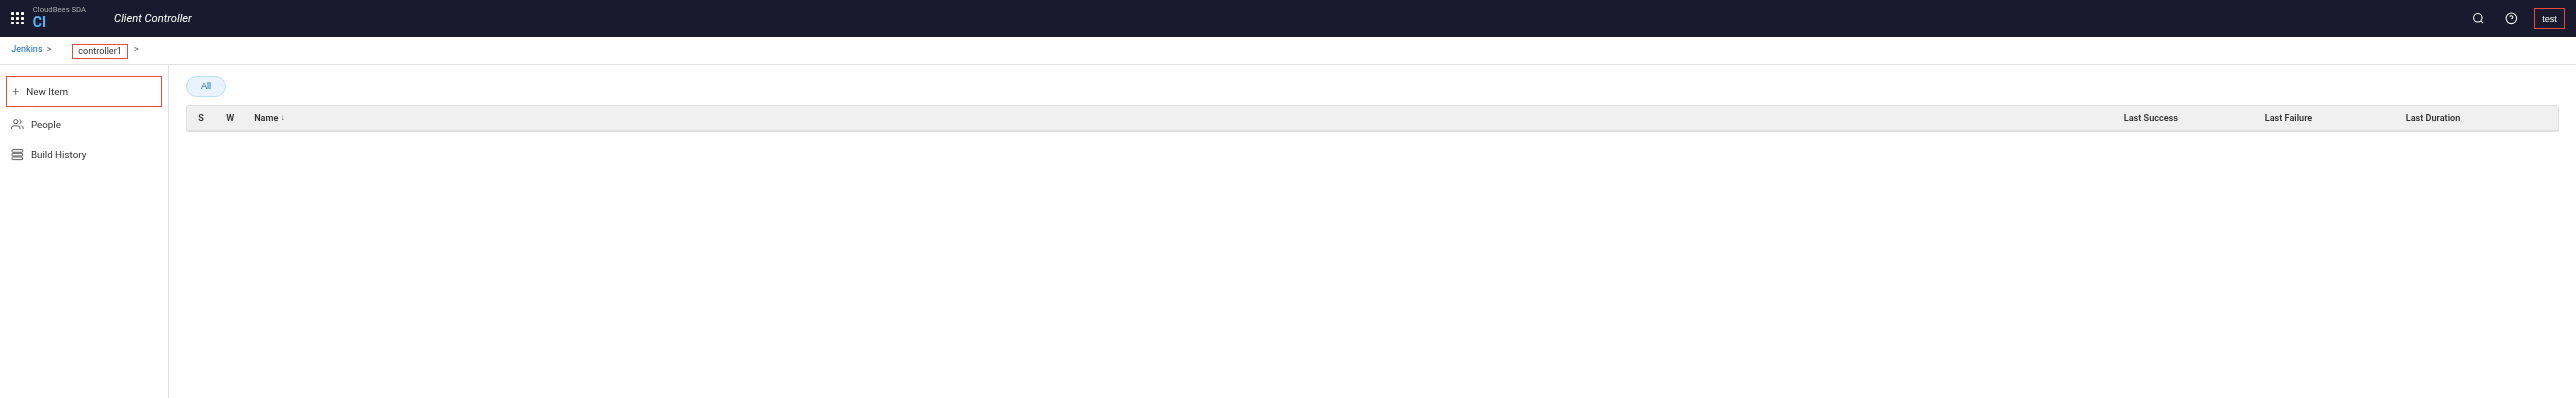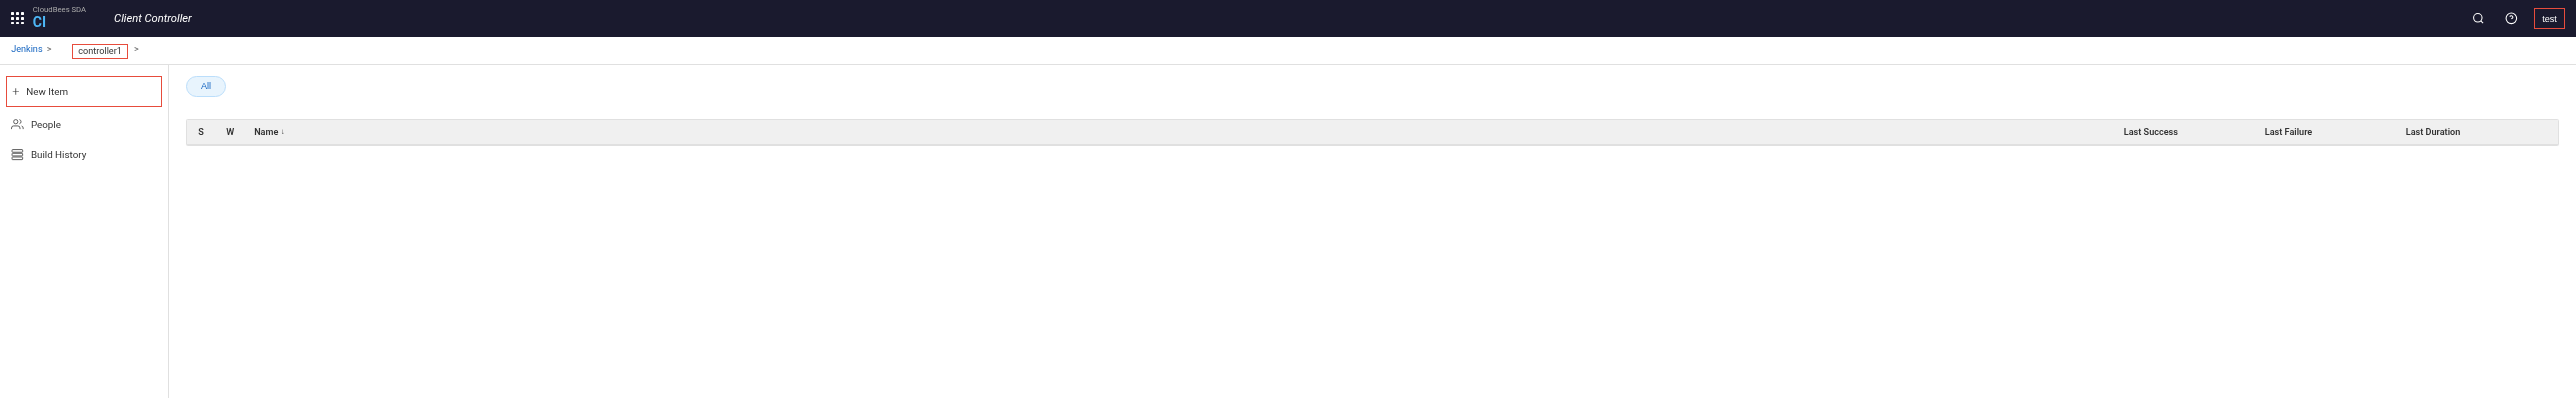--- a/index.html
+++ b/index.html
@@ -198,21 +198,21 @@
 
     
     .all-btn {
       background: #e8f4fd;
       border: 0.7px solid #bbdefb;
       border-radius: 14px;
       padding: 4.2px 14px;
       font-size: 9.1px;
       color: #1565c0;
       cursor: pointer;
-      margin-bottom: 22px;
+      margin-bottom: 8px;
     }
 
     
     .table-container {
       background: #f9f9f9;
       border: 0.7px solid #e0e0e0;
       border-radius: 1.4px;
     }
 
     .table-header {

